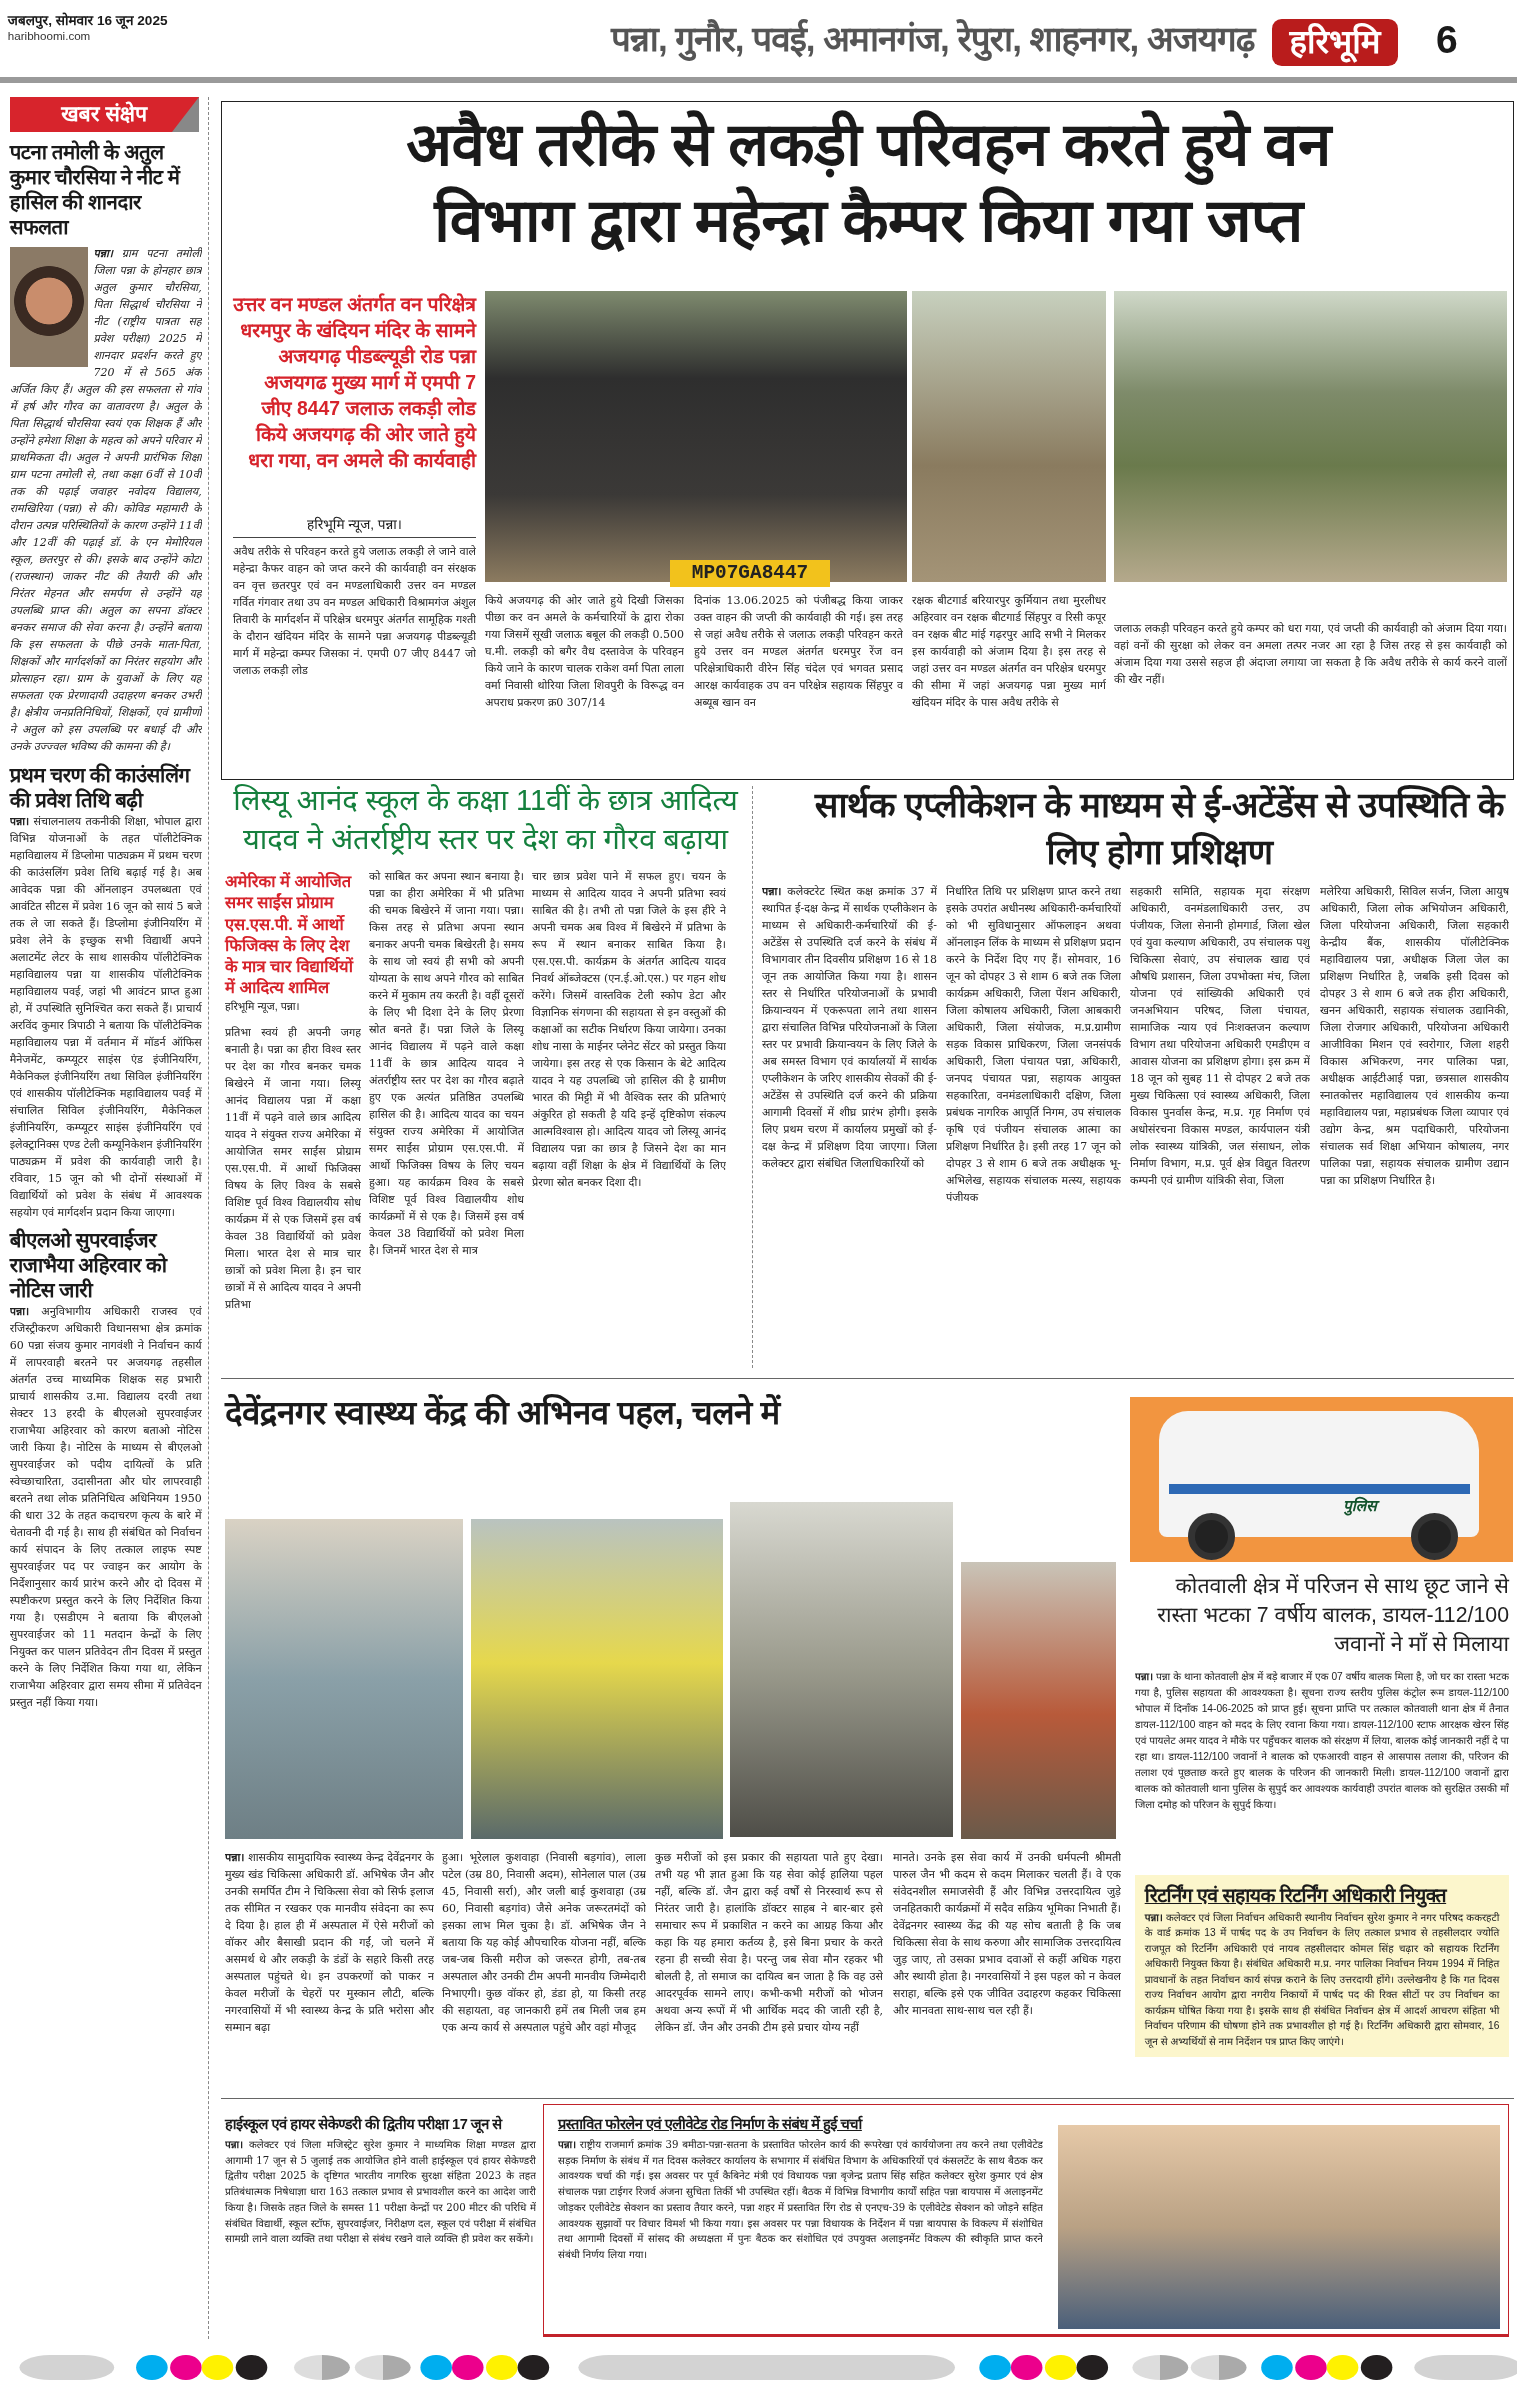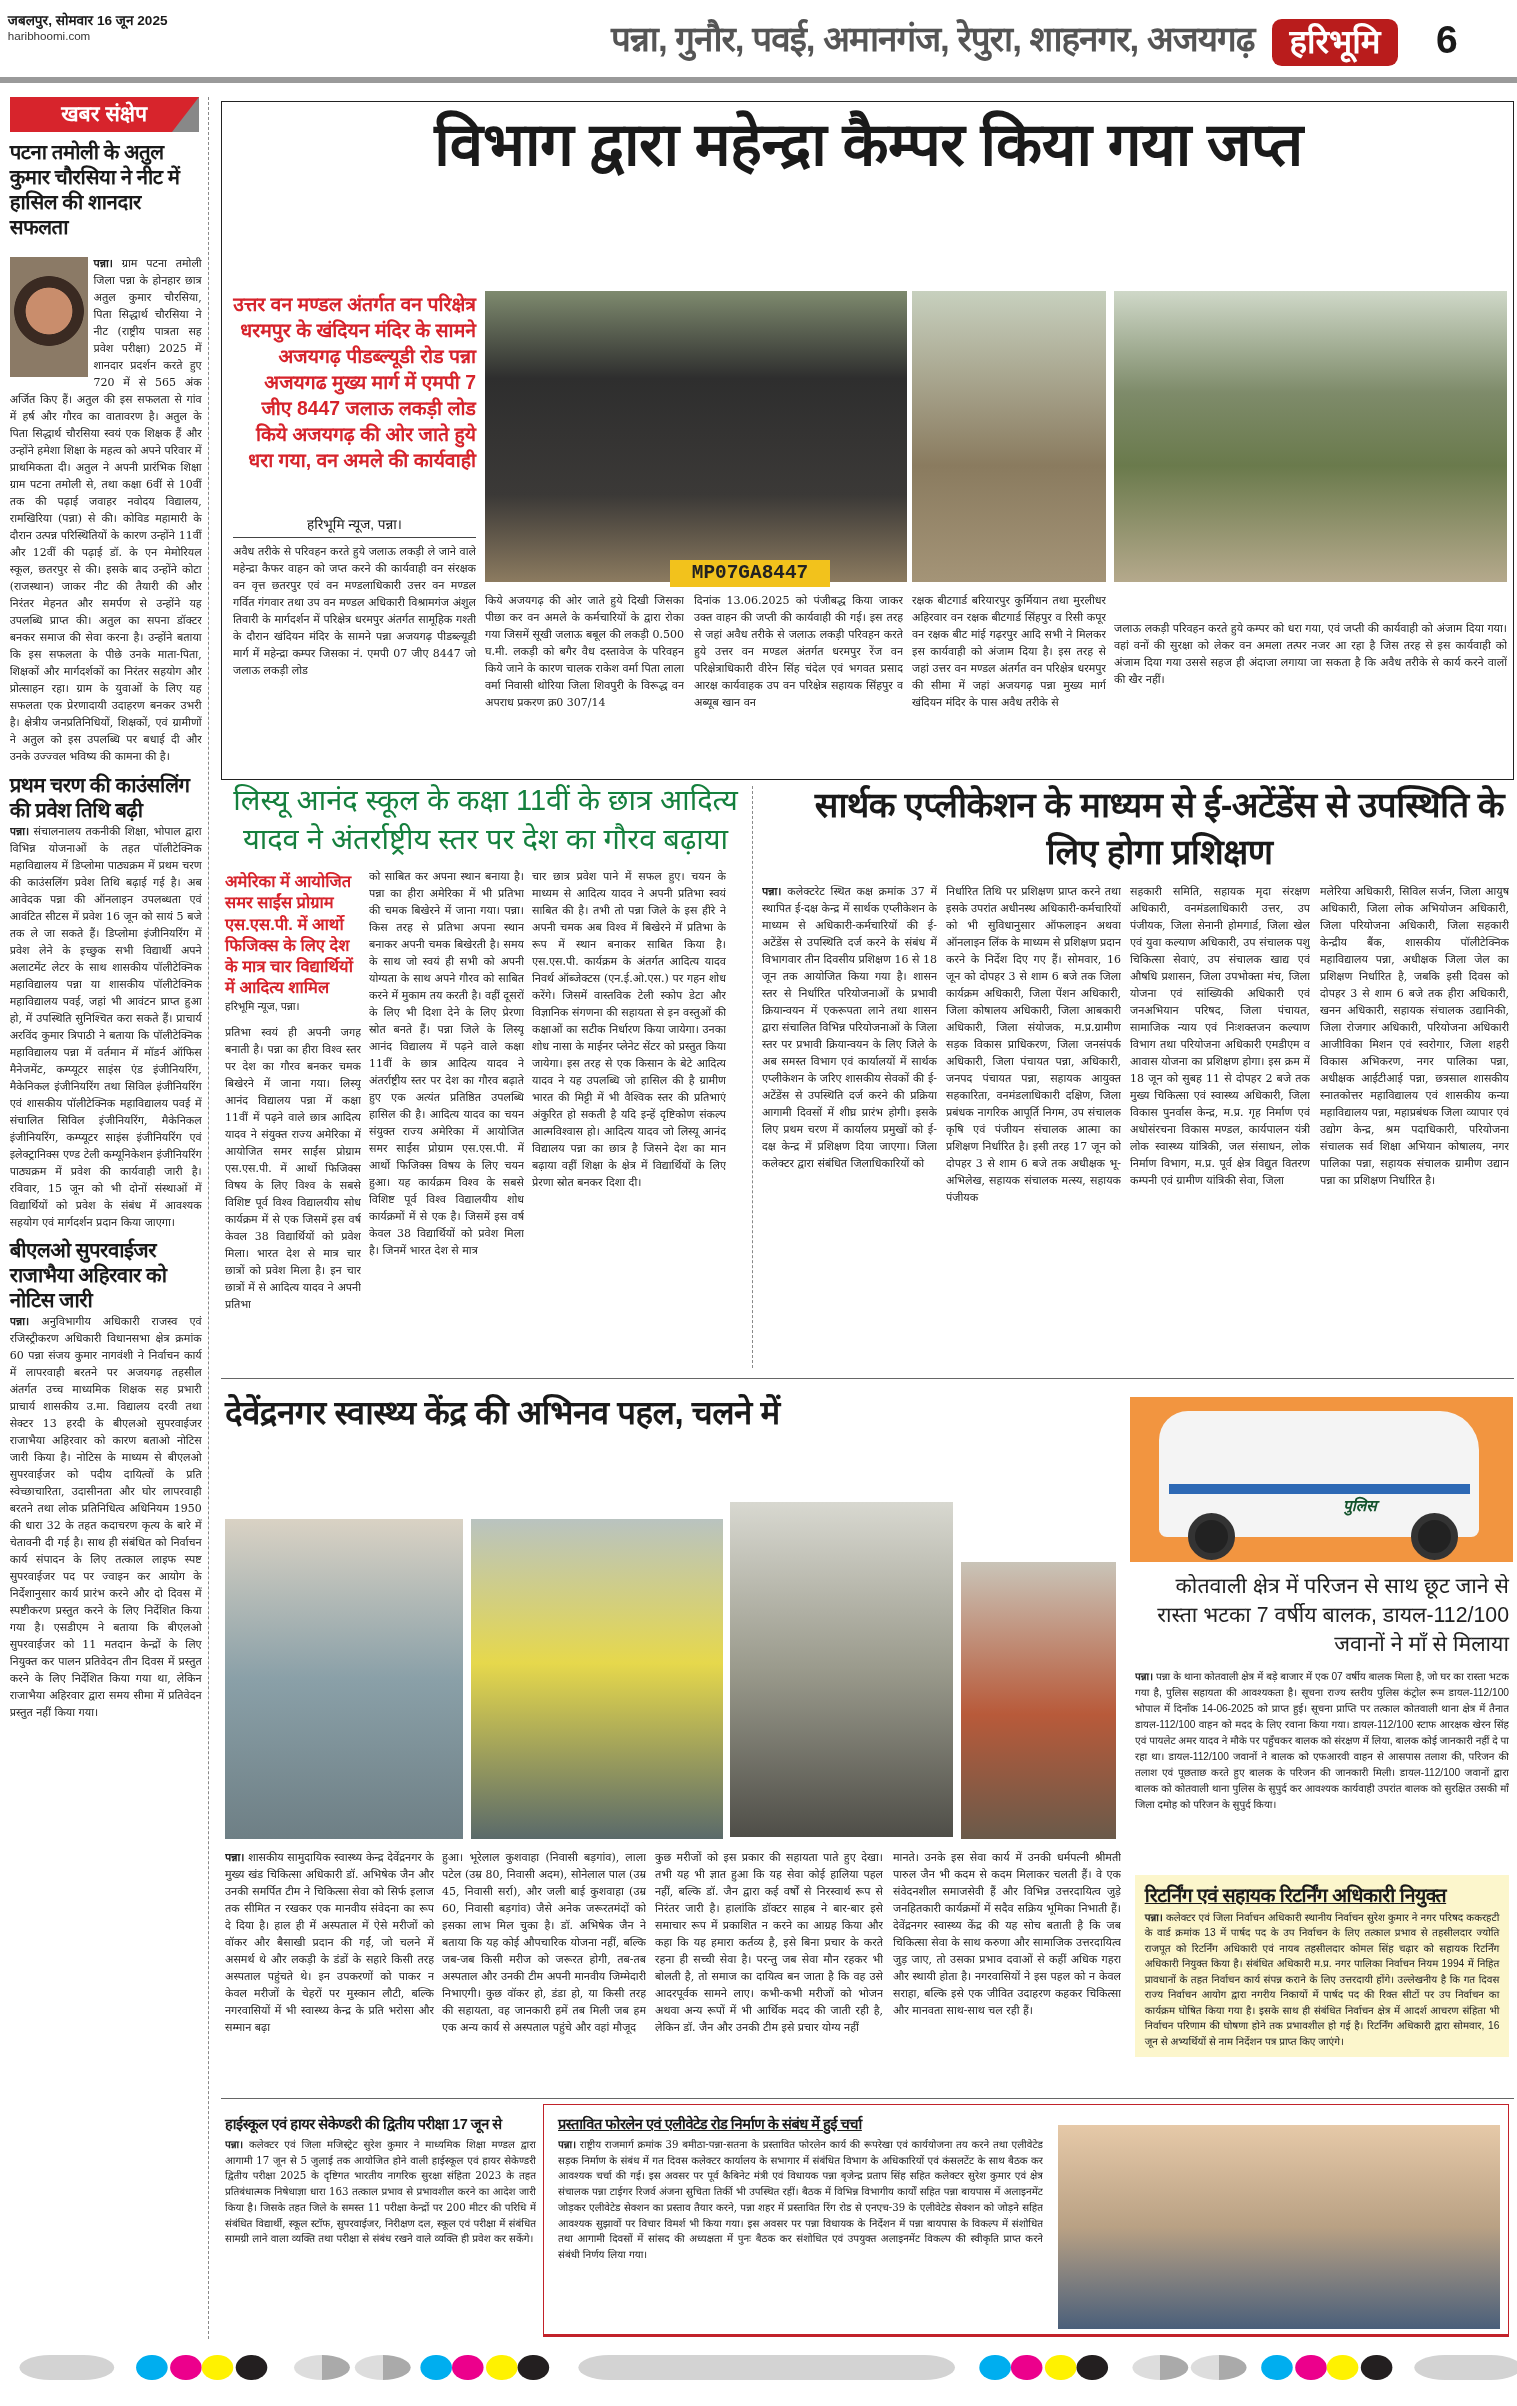--- a/index.html
+++ b/index.html
@@ -68,21 +68,21 @@
 <div class="abs" id="mast-logo">हरिभूमि</div>
 <div class="abs" id="mast-page">6</div>
 <div class="abs" id="mast-rule"></div>
 
 <div class="abs" id="col-divider"></div>
 <div class="abs" id="left-col">
   <div class="khabar-tag"><span>खबर संक्षेप</span></div>
 
   <div>
     <div class="hd-bold brief-h">पटना तमोली के अतुल कुमार चौरसिया ने नीट में हासिल की शानदार सफलता</div>
-    <div class="body-text" style="margin-top:15px;">
+    <div class="body-text" style="margin-top:5px;font-style:italic;">
       <div class="brief-photo"></div>
       <b>पन्ना।</b>
       <span>ग्राम पटना तमोली जिला पन्ना के होनहार छात्र अतुल कुमार चौरसिया, पिता सिद्धार्थ चौरसिया ने नीट (राष्ट्रीय पात्रता सह प्रवेश परीक्षा) 2025 में शानदार प्रदर्शन करते हुए 720 में से 565 अंक अर्जित किए हैं। अतुल की इस सफलता से गांव में हर्ष और गौरव का वातावरण है। अतुल के पिता सिद्धार्थ चौरसिया स्वयं एक शिक्षक हैं और उन्होंने हमेशा शिक्षा के महत्व को अपने परिवार में प्राथमिकता दी। अतुल ने अपनी प्रारंभिक शिक्षा ग्राम पटना तमोली से, तथा कक्षा 6वीं से 10वीं तक की पढ़ाई जवाहर नवोदय विद्यालय, रामखिरिया (पन्ना) से की। कोविड महामारी के दौरान उत्पन्न परिस्थितियों के कारण उन्होंने 11वीं और 12वीं की पढ़ाई डॉ. के एन मेमोरियल स्कूल, छतरपुर से की। इसके बाद उन्होंने कोटा (राजस्थान) जाकर नीट की तैयारी की और निरंतर मेहनत और समर्पण से उन्होंने यह उपलब्धि प्राप्त की। अतुल का सपना डॉक्टर बनकर समाज की सेवा करना है। उन्होंने बताया कि इस सफलता के पीछे उनके माता-पिता, शिक्षकों और मार्गदर्शकों का निरंतर सहयोग और प्रोत्साहन रहा। ग्राम के युवाओं के लिए यह सफलता एक प्रेरणादायी उदाहरण बनकर उभरी है। क्षेत्रीय जनप्रतिनिधियों, शिक्षकों, एवं ग्रामीणों ने अतुल को इस उपलब्धि पर बधाई दी और उनके उज्ज्वल भविष्य की कामना की है।</span>
     </div>
   </div>
 
   <div>
     <div class="hd-bold brief-h">प्रथम चरण की काउंसलिंग की प्रवेश तिथि बढ़ी</div>
     <div class="body-text">
       <b>पन्ना।</b>
@@ -94,20 +94,21 @@
     <div class="hd-bold brief-h">बीएलओ सुपरवाईजर राजाभैया अहिरवार को नोटिस जारी</div>
     <div class="body-text">
       <b>पन्ना।</b>
       <span>अनुविभागीय अधिकारी राजस्व एवं रजिस्ट्रीकरण अधिकारी विधानसभा क्षेत्र क्रमांक 60 पन्ना संजय कुमार नागवंशी ने निर्वाचन कार्य में लापरवाही बरतने पर अजयगढ़ तहसील अंतर्गत उच्च माध्यमिक शिक्षक सह प्रभारी प्राचार्य शासकीय उ.मा. विद्यालय दरवी तथा सेक्टर 13 हरदी के बीएलओ सुपरवाईजर राजाभैया अहिरवार को कारण बताओ नोटिस जारी किया है। नोटिस के माध्यम से बीएलओ सुपरवाईजर को पदीय दायित्वों के प्रति स्वेच्छाचारिता, उदासीनता और घोर लापरवाही बरतने तथा लोक प्रतिनिधित्व अधिनियम 1950 की धारा 32 के तहत कदाचरण कृत्य के बारे में चेतावनी दी गई है। साथ ही संबंधित को निर्वाचन कार्य संपादन के लिए तत्काल लाइफ स्पष्ट सुपरवाईजर पद पर ज्वाइन कर आयोग के निर्देशानुसार कार्य प्रारंभ करने और दो दिवस में स्पष्टीकरण प्रस्तुत करने के लिए निर्देशित किया गया है। एसडीएम ने बताया कि बीएलओ सुपरवाईजर को 11 मतदान केन्द्रों के लिए नियुक्त कर पालन प्रतिवेदन तीन दिवस में प्रस्तुत करने के लिए निर्देशित किया गया था, लेकिन राजाभैया अहिरवार द्वारा समय सीमा में प्रतिवेदन प्रस्तुत नहीं किया गया।</span>
     </div>
   </div>
 </div>
 
 <div class="abs" id="top-box"></div>
 <div class="abs hd-bold" id="top-headline">
+  <div>अवैध तरीके से लकड़ी परिवहन करते हुये वन</div>
   <div>विभाग द्वारा महेन्द्रा कैम्पर किया गया जप्त</div>
 </div>
 <div class="abs" id="top-deck">उत्तर वन मण्डल अंतर्गत वन परिक्षेत्र धरमपुर के खंदियन मंदिर के सामने अजयगढ़ पीडब्ल्यूडी रोड पन्ना अजयगढ मुख्य मार्ग में एमपी 7 जीए 8447 जलाऊ लकड़ी लोड किये अजयगढ़ की ओर जाते हुये धरा गया, वन अमले की कार्यवाही</div>
 <div class="abs" id="top-byline">हरिभूमि न्यूज, पन्ना।</div>
 <div class="abs photo" id="top-photo1"></div>
 <div class="abs" id="plate">MP07GA8447</div>
 <div class="abs photo" style="left:912px;top:291px;width:194px;height:291px;background:linear-gradient(180deg,#c7d0be,#8a7b5f 60%,#a49477);"></div>
 <div class="abs photo" id="top-photo2"></div>
 
 <div class="abs body-text" style="left:233px;top:543px;width:243px;height:213px;">अवैध तरीके से परिवहन करते हुये जलाऊ लकड़ी ले जाने वाले महेन्द्रा कैफर वाहन को जप्त करने की कार्यवाही वन संरक्षक वन वृत्त छतरपुर एवं वन मण्डलाधिकारी उत्तर वन मण्डल गर्वित गंगवार तथा उप वन मण्डल अधिकारी विश्रामगंज अंशुल तिवारी के मार्गदर्शन में परिक्षेत्र धरमपुर अंतर्गत सामूहिक गश्ती के दौरान खंदियन मंदिर के सामने पन्ना अजयगढ़ पीडब्ल्यूडी मार्ग में महेन्द्रा कम्पर जिसका नं. एमपी 07 जीए 8447 जो जलाऊ लकड़ी लोड</div>

